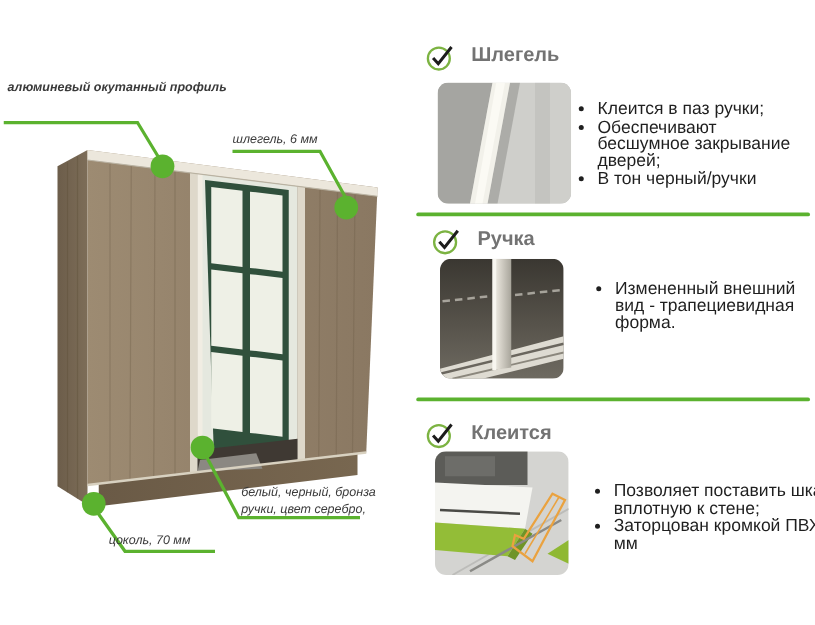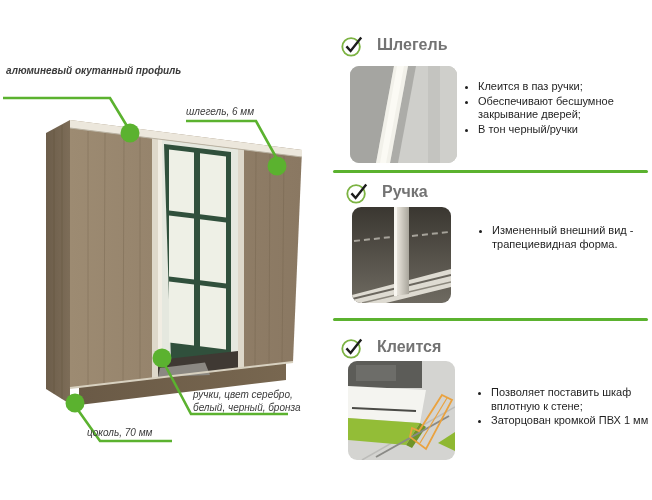--- a/index.html
+++ b/index.html
@@ -22,21 +22,21 @@
   .sec1-h{left:340px;top:32px;}
   .sec2-h{left:345px;top:179px;}
   .sec3-h{left:340px;top:334px;}
   .section-title{font-size:16px;font-weight:bold;color:#737373;}
   .check{width:24px;height:26px;flex:0 0 auto;}
   .photo{position:absolute;border-radius:9px;overflow:hidden;}
   .photo svg{display:block;}
   .ph1{left:350px;top:66px;width:107px;height:97px;}
   .ph2{left:352px;top:207px;width:99px;height:96px;}
   .ph3{left:348px;top:361px;width:107px;height:99px;}
-  .bullets{position:absolute;margin:0;padding:0 0 0 14px;font-size:11px;line-height:13.5px;color:#1f1f1f;}
+  .bullets{position:absolute;margin:0;padding:0 0 0 14px;font-size:14px;line-height:13.5px;color:#1f1f1f;}
   .bullets li{margin:0 0 1px 0;}
   .bl1{left:464px;top:80px;width:158px;}
   .bl2{left:478px;top:224px;width:162px;}
   .bl3{left:477px;top:386px;width:180px;}
   .divider{position:absolute;left:333px;width:315px;height:3px;background:#5bb22f;border-radius:2px;}
   .dv1{top:170px;}
   .dv2{top:318px;}
 </style>
 </head>
 <body>
@@ -120,22 +120,22 @@
       <circle cx="162" cy="358" r="9.5"></circle>
       <circle cx="75" cy="403" r="9.5"></circle>
     </g>
   </svg>
 
   <div class="ann ann-profile">
     <div>алюминевый окутанный профиль</div>
   </div>
   <div class="ann ann-schlegel">шлегель, 6 мм</div>
   <div class="ann ann-handles">
+    <div>белый, черный, бронза</div>
     <div>ручки, цвет серебро,</div>
-    <div>белый, черный, бронза</div>
   </div>
   <div class="ann ann-plinth">цоколь, 70 мм</div>
 
   <div class="section-header sec1-h">
     <svg class="check" viewBox="0 0 26 28">
       <circle cx="12" cy="16" r="9.5" fill="none" stroke="#7cb342" stroke-width="2"></circle>
       <path d="M7,15.5 L11.5,20.5 L23,6" fill="none" stroke="#1c1c1c" stroke-width="2.6"></path>
     </svg>
     <span class="section-title">Шлегель</span>
   </div>

